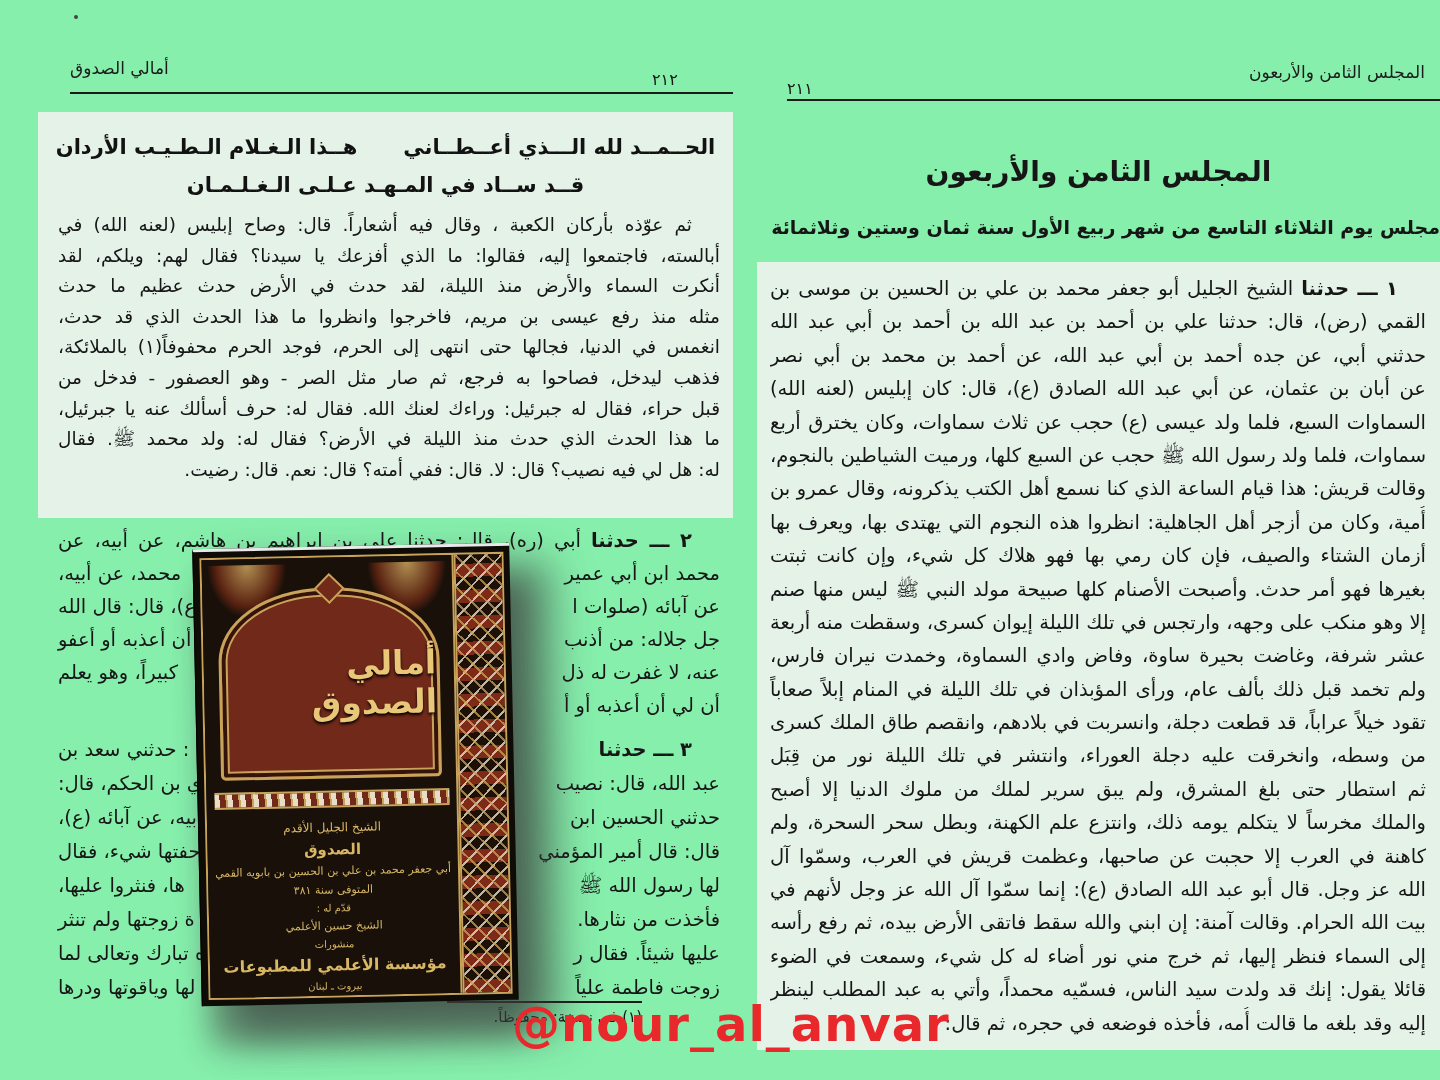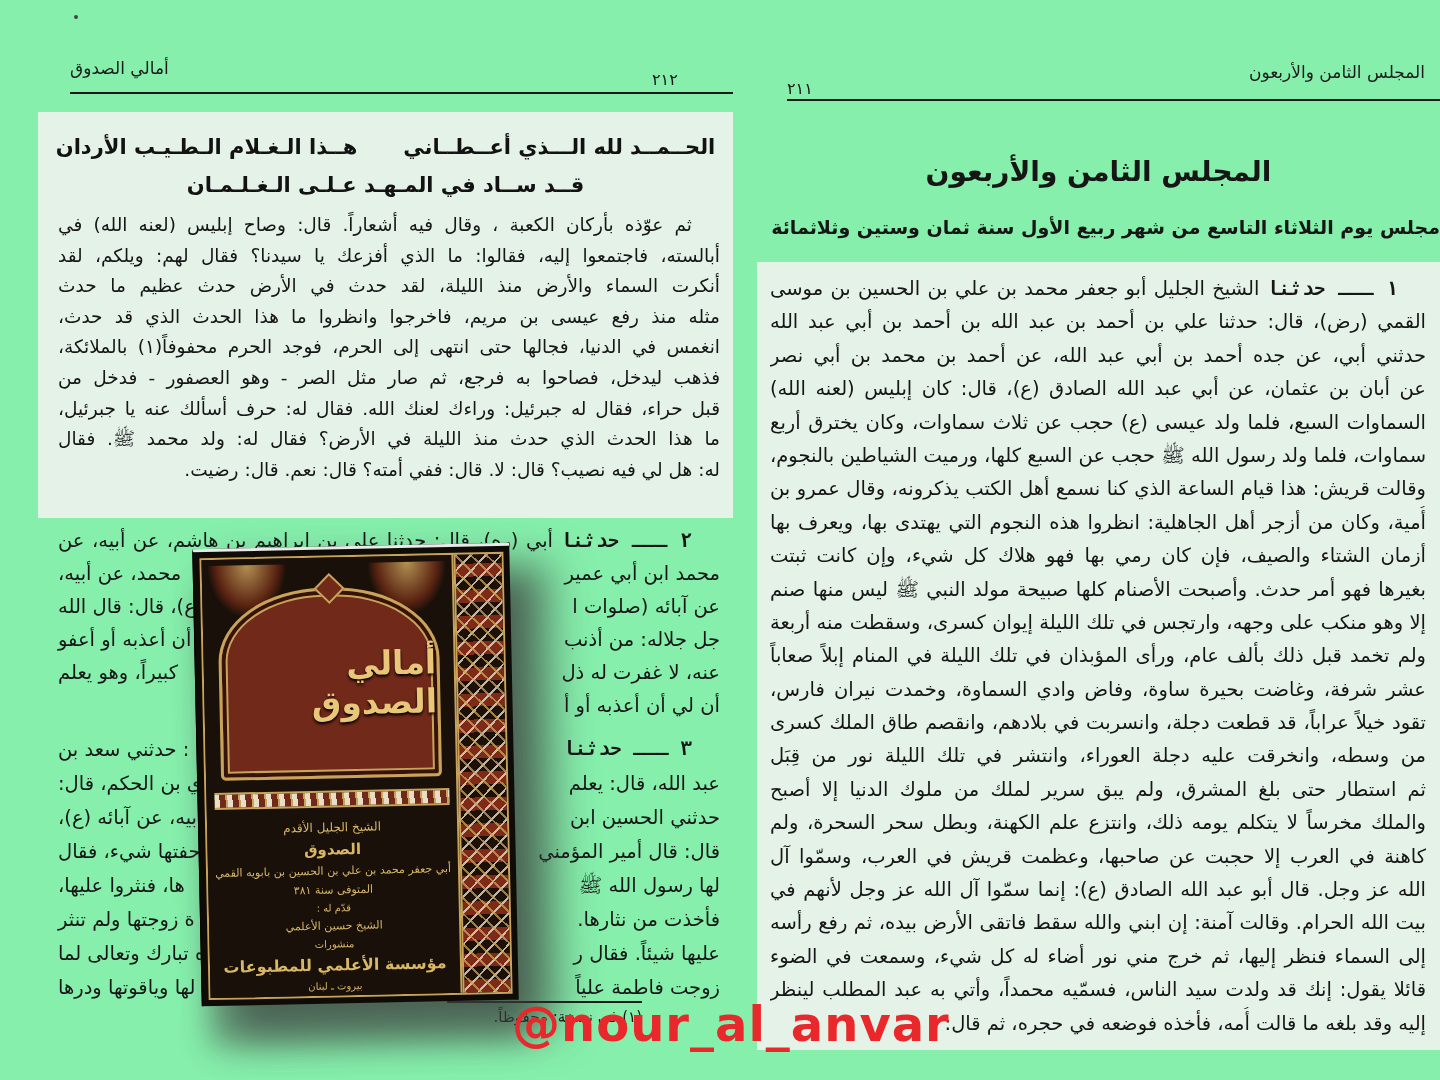--- a/index.html
+++ b/index.html
@@ -8,21 +8,21 @@
   .abs{position:absolute;}
   .rtl{direction:rtl;}
   .rule{position:absolute;height:2px;background:#1b1b1b;}
   .hdr{font-size:17px;color:#1b1b1b;}
   .pgnum{font-size:16px;letter-spacing:1px;}
   
   .green{background:#e4f2e8;}
   
   .jline{direction:rtl;text-align:justify;text-align-last:justify;white-space:normal;overflow:hidden;}
   .short{text-align-last:right;}
-  .lead{font-weight:bold;font-family:Liberation Mono, monospace;}
+  .lead{font-weight:bold;}
   
   .rp-text{position:absolute;left:770px;top:272px;width:656px;font-size:19.5px;}
   .rp-text .jline{height:33.4px;line-height:33.4px;}
   
   .lp-verse{direction:rtl;display:flex;justify-content:center;gap:46px;font-weight:bold;
             font-size:21px;line-height:38px;color:#121212;}
   .lp-para{position:absolute;left:58px;top:210px;width:662px;font-size:18.5px;}
   .lp-para .jline{height:30.6px;line-height:30.6px;}
   .indent{padding-right:28px;}
   
@@ -126,21 +126,21 @@
       <span></span>
     </div>
   </div>
 
   <div class="lp-sec" style="top:733px;">
     <div class="srow h3row">
       <span class="lead indent">٣ ـــ حدثنا</span>
       <span>: حدثني سعد بن</span>
     </div>
     <div class="srow h3row">
-      <span>عبد الله، قال: يعلم</span>
+      <span>عبد الله، قال: نصيب</span>
       <span>ي بن الحكم، قال:</span>
     </div>
     <div class="srow h3row">
       <span>حدثني الحسين ابن</span>
       <span>أبيه، عن آبائه (ع)،</span>
     </div>
     <div class="srow h3row">
       <span>قال: قال أمير المؤمني</span>
       <span>حفتها شيء، فقال</span>
     </div>
@@ -180,22 +180,22 @@
     <div class="jline">القمي (رض)، قال: حدثنا علي بن أحمد بن عبد الله بن أحمد بن أبي عبد الله البرقي، قال:</div>
     <div class="jline">حدثني أبي، عن جده أحمد بن أبي عبد الله، عن أحمد بن محمد بن أبي نصر البزنطي،</div>
     <div class="jline">عن أبان بن عثمان، عن أبي عبد الله الصادق (ع)، قال: كان إبليس (لعنه الله) يخترق</div>
     <div class="jline">السماوات السبع، فلما ولد عيسى (ع) حجب عن ثلاث سماوات، وكان يخترق أربع</div>
     <div class="jline">سماوات، فلما ولد رسول الله ﷺ حجب عن السبع كلها، ورميت الشياطين بالنجوم،</div>
     <div class="jline">وقالت قريش: هذا قيام الساعة الذي كنا نسمع أهل الكتب يذكرونه، وقال عمرو بن</div>
     <div class="jline">أُمية، وكان من أزجر أهل الجاهلية: انظروا هذه النجوم التي يهتدى بها، ويعرف بها</div>
     <div class="jline">أزمان الشتاء والصيف، فإن كان رمي بها فهو هلاك كل شيء، وإن كانت ثبتت ورمي</div>
     <div class="jline">بغيرها فهو أمر حدث. وأصبحت الأصنام كلها صبيحة مولد النبي ﷺ ليس منها صنم</div>
     <div class="jline">إلا وهو منكب على وجهه، وارتجس  في تلك الليلة إيوان كسرى، وسقطت منه أربعة</div>
+    <div class="jline">عشر شرفة، وغاضت بحيرة ساوة، وفاض وادي السماوة، وخمدت نيران فارس،</div>
     <div class="jline">ولم تخمد قبل ذلك بألف عام، ورأى المؤبذان  في تلك الليلة في المنام إبلاً صعاباً</div>
-    <div class="jline">عشر شرفة، وغاضت بحيرة ساوة، وفاض وادي السماوة، وخمدت نيران فارس،</div>
     <div class="jline">تقود خيلاً عراباً، قد قطعت دجلة، وانسربت في بلادهم، وانقصم طاق الملك كسرى</div>
     <div class="jline">من وسطه، وانخرقت عليه دجلة العوراء، وانتشر في تلك الليلة نور من قِبَل الحجاز،</div>
     <div class="jline">ثم استطار حتى بلغ المشرق، ولم يبق سرير لملك من ملوك الدنيا إلا أصبح منكوساً،</div>
     <div class="jline">والملك مخرساً لا يتكلم يومه ذلك، وانتزع علم الكهنة، وبطل سحر السحرة، ولم تبق</div>
     <div class="jline">كاهنة في العرب إلا حجبت عن صاحبها، وعظمت قريش في العرب، وسمّوا آل</div>
     <div class="jline">الله عز وجل. قال أبو عبد الله الصادق (ع): إنما سمّوا آل الله عز وجل لأنهم في</div>
     <div class="jline">بيت الله الحرام. وقالت آمنة: إن ابني والله سقط فاتقى الأرض بيده، ثم رفع رأسه</div>
     <div class="jline">إلى السماء فنظر إليها، ثم خرج مني نور أضاء له كل شيء، وسمعت في الضوء</div>
     <div class="jline">قائلا يقول: إنك قد ولدت سيد الناس، فسمّيه محمداً، وأتي به عبد المطلب لينظر</div>
     <div class="jline short">إليه وقد بلغه ما قالت أُمه، فأخذه فوضعه في حجره، ثم قال:</div>

